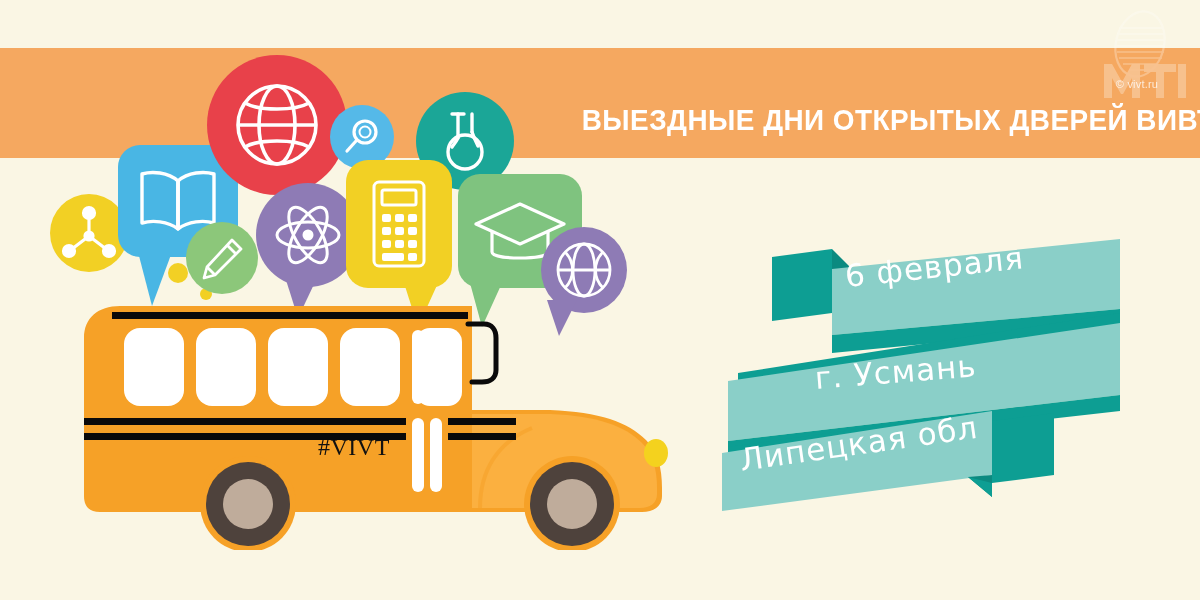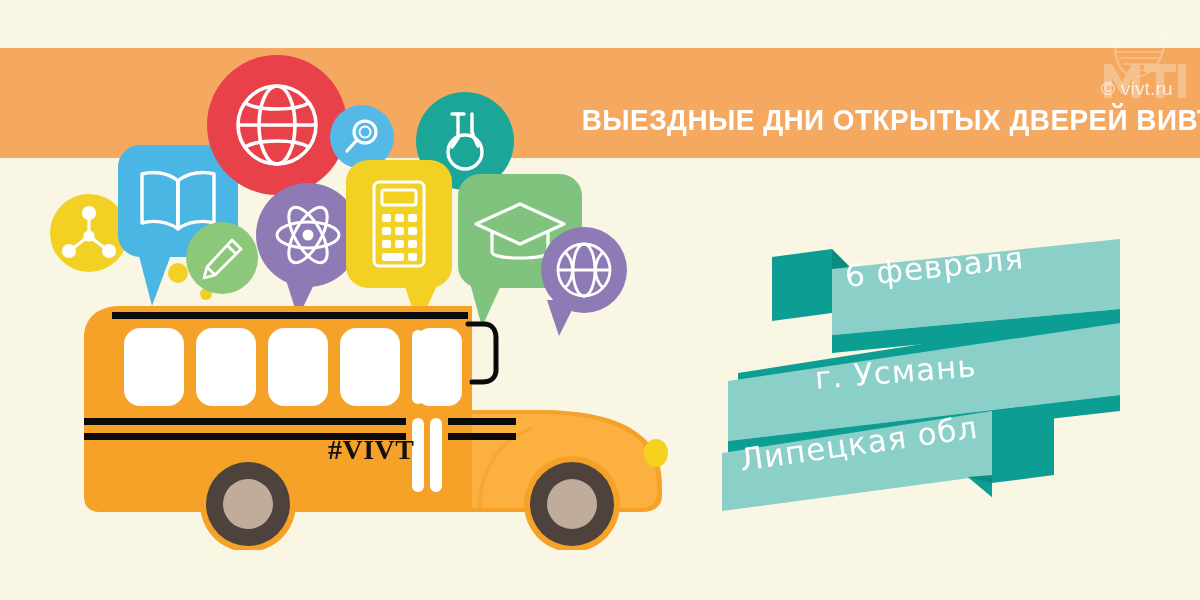--- a/index.html
+++ b/index.html
@@ -22,21 +22,21 @@
     text-align:center;
     line-height:42px;
     white-space:nowrap;
     transform:scaleX(.93);transform-origin:center center;
   }
 
   
   .watermark{position:absolute;left:1078px;top:6px;width:118px;height:98px;opacity:.30;}
   .wm-copy{
     position:absolute;left:1078px;top:78px;width:118px;
-    text-align:center;font-size:19px;color:#FFFFFF;opacity:.75;
+    text-align:center;font-size:11px;color:#FFFFFF;opacity:.75;
     letter-spacing:.2px;
   }
 
   
   .bubbles{position:absolute;left:0;top:0;width:660px;height:330px;}
   .bub{position:absolute;}
   .bub.circle{border-radius:50%;}
   .bub.rounded{border-radius:22px;}
   .tail{position:absolute;width:0;height:0;}
 
@@ -48,23 +48,23 @@
   .rib-text{
     position:absolute;color:#FFFFFF;
     font-size:31px;letter-spacing:1px;white-space:nowrap;
     font-family:"DejaVu Sans", sans-serif;font-weight:400;
   }
   .rib1{left:845px;top:258px;transform:rotate(-6deg);transform-origin:left center;}
   .rib2{left:815px;top:360px;transform:rotate(-4.5deg);transform-origin:left center;}
   .rib3{left:740px;top:442px;transform:rotate(-8deg);transform-origin:left center;}
 
   .vivt{
-    position:absolute;left:328px;top:434px;
+    position:absolute;left:318px;top:434px;
     font-family:"Liberation Serif", serif;
-    font-weight:bold;font-size:28px;color:#111111;
+    font-weight:normal;font-size:24px;color:#111111;
     letter-spacing:.5px;white-space:nowrap;
   }
 </style>
 </head>
 <body>
 
 <div class="stage">
 
   <div class="orange-band"></div>
 

